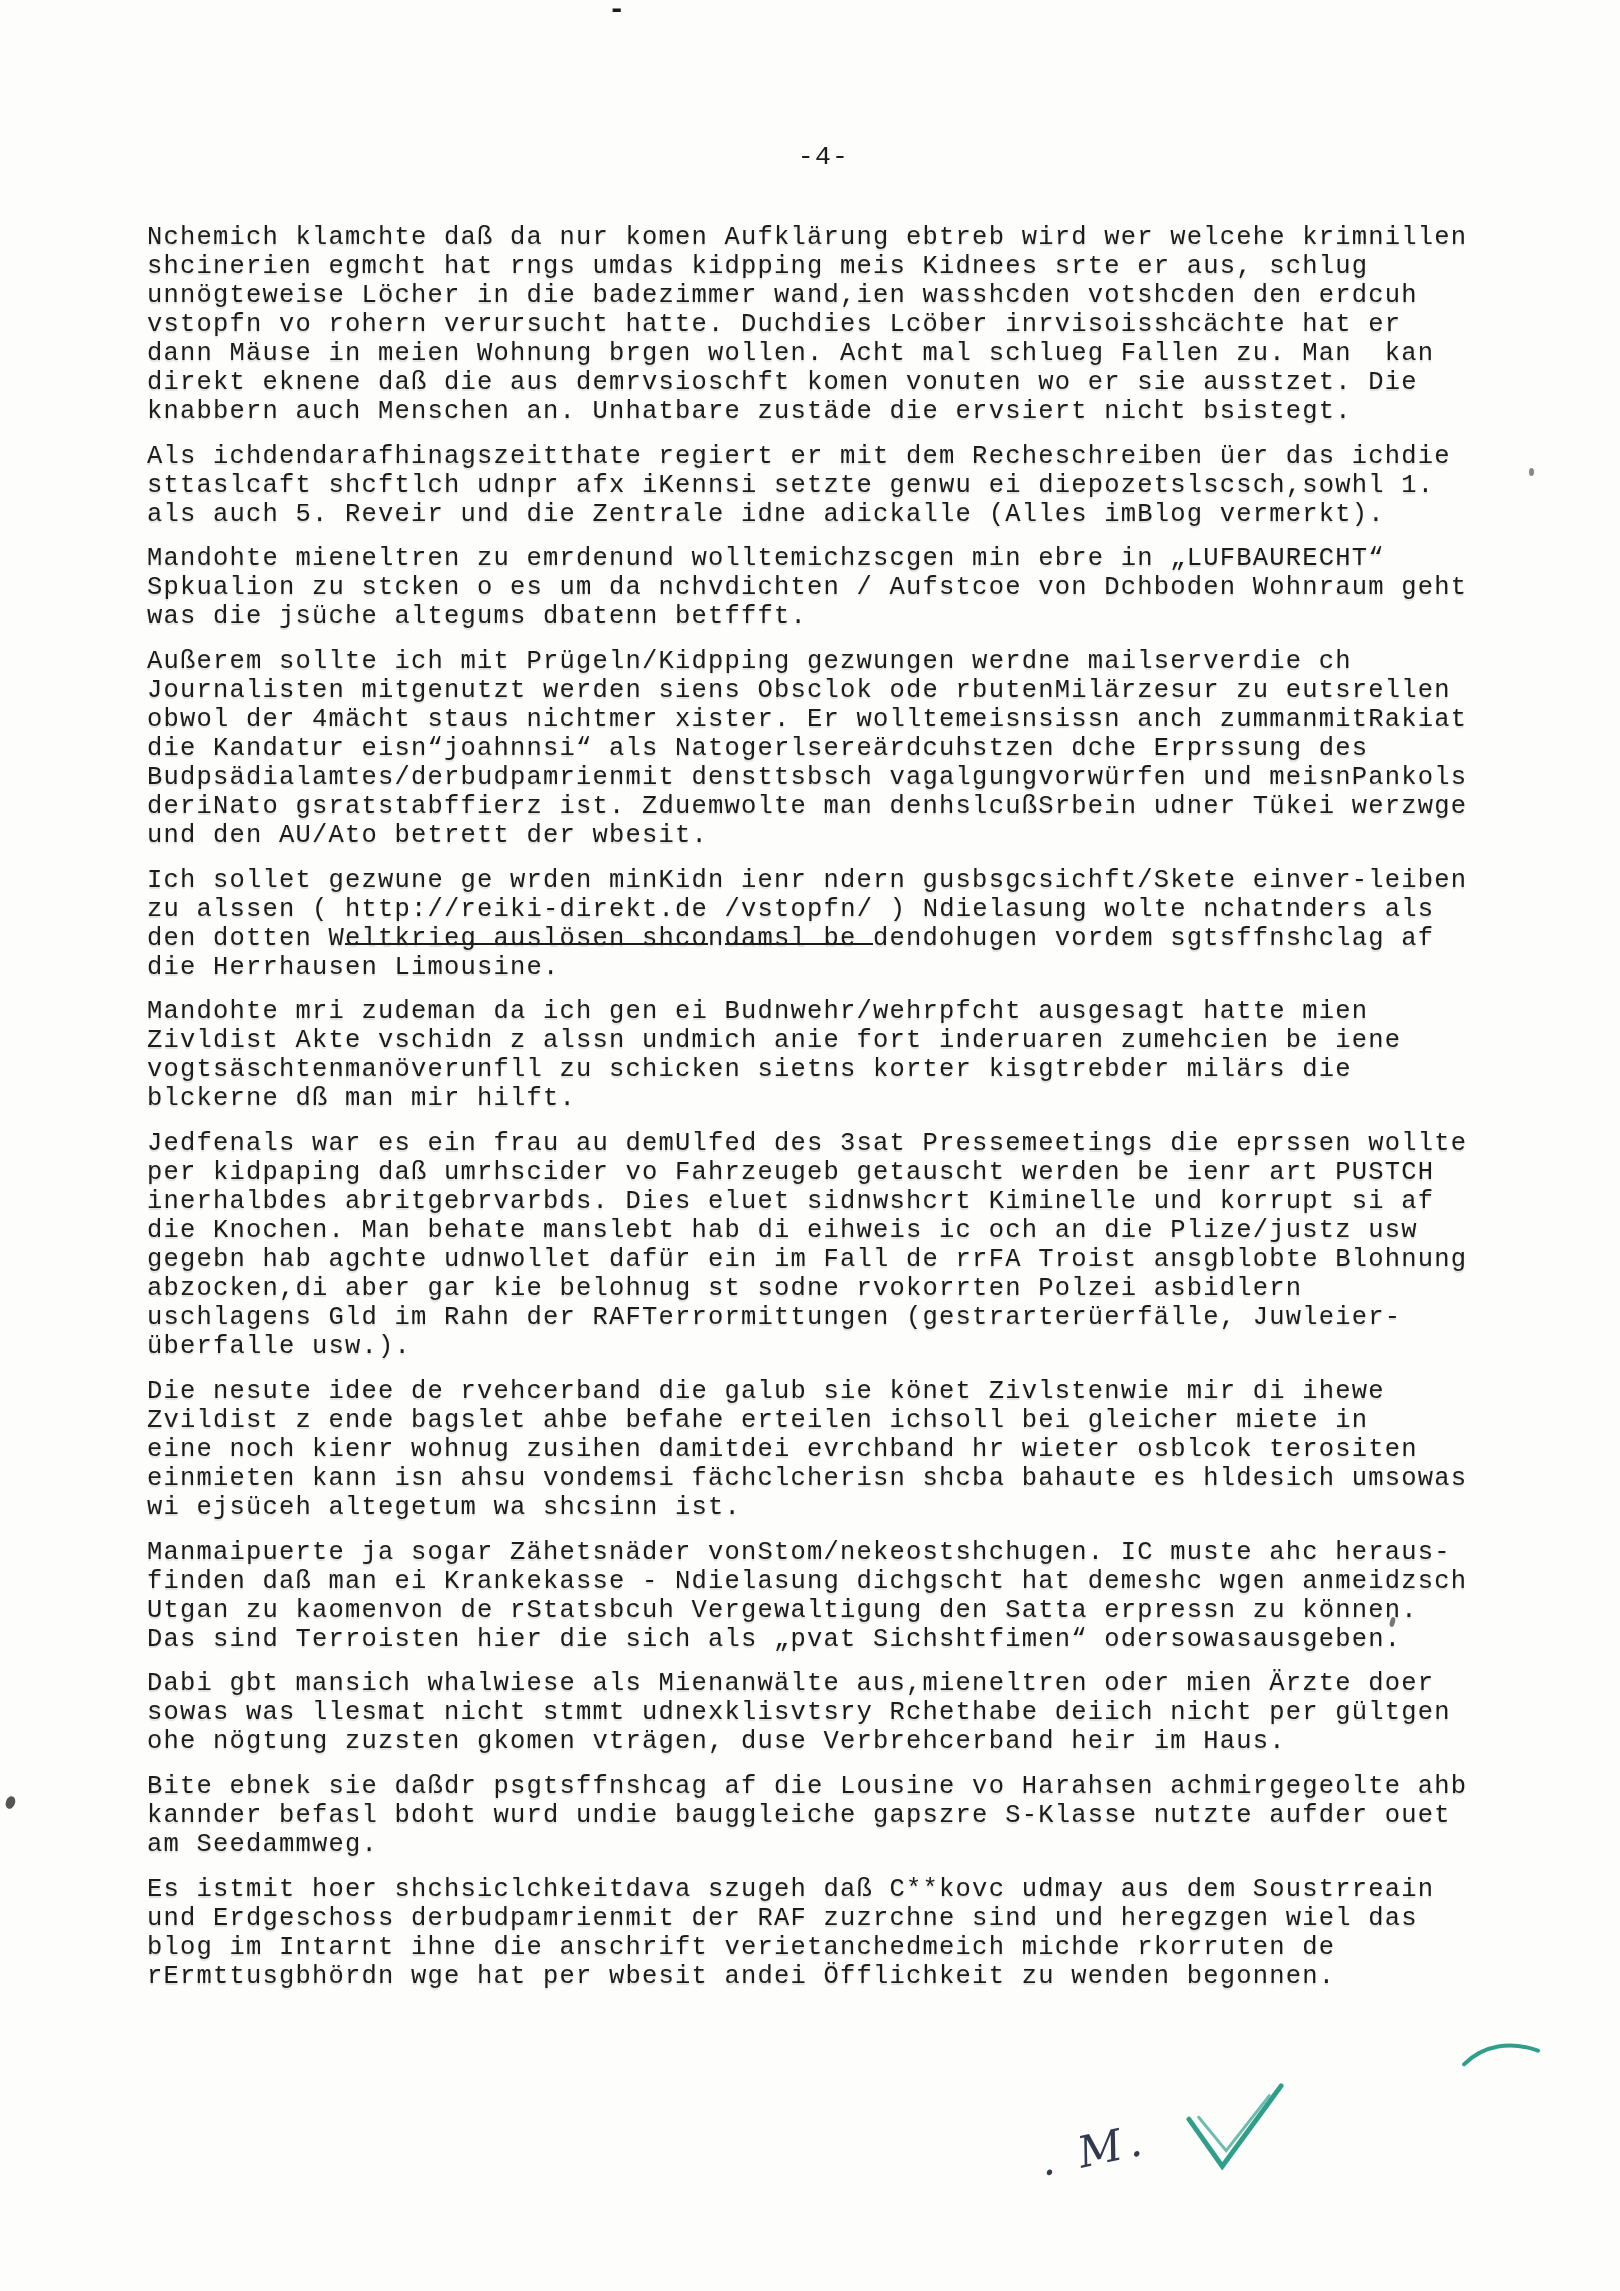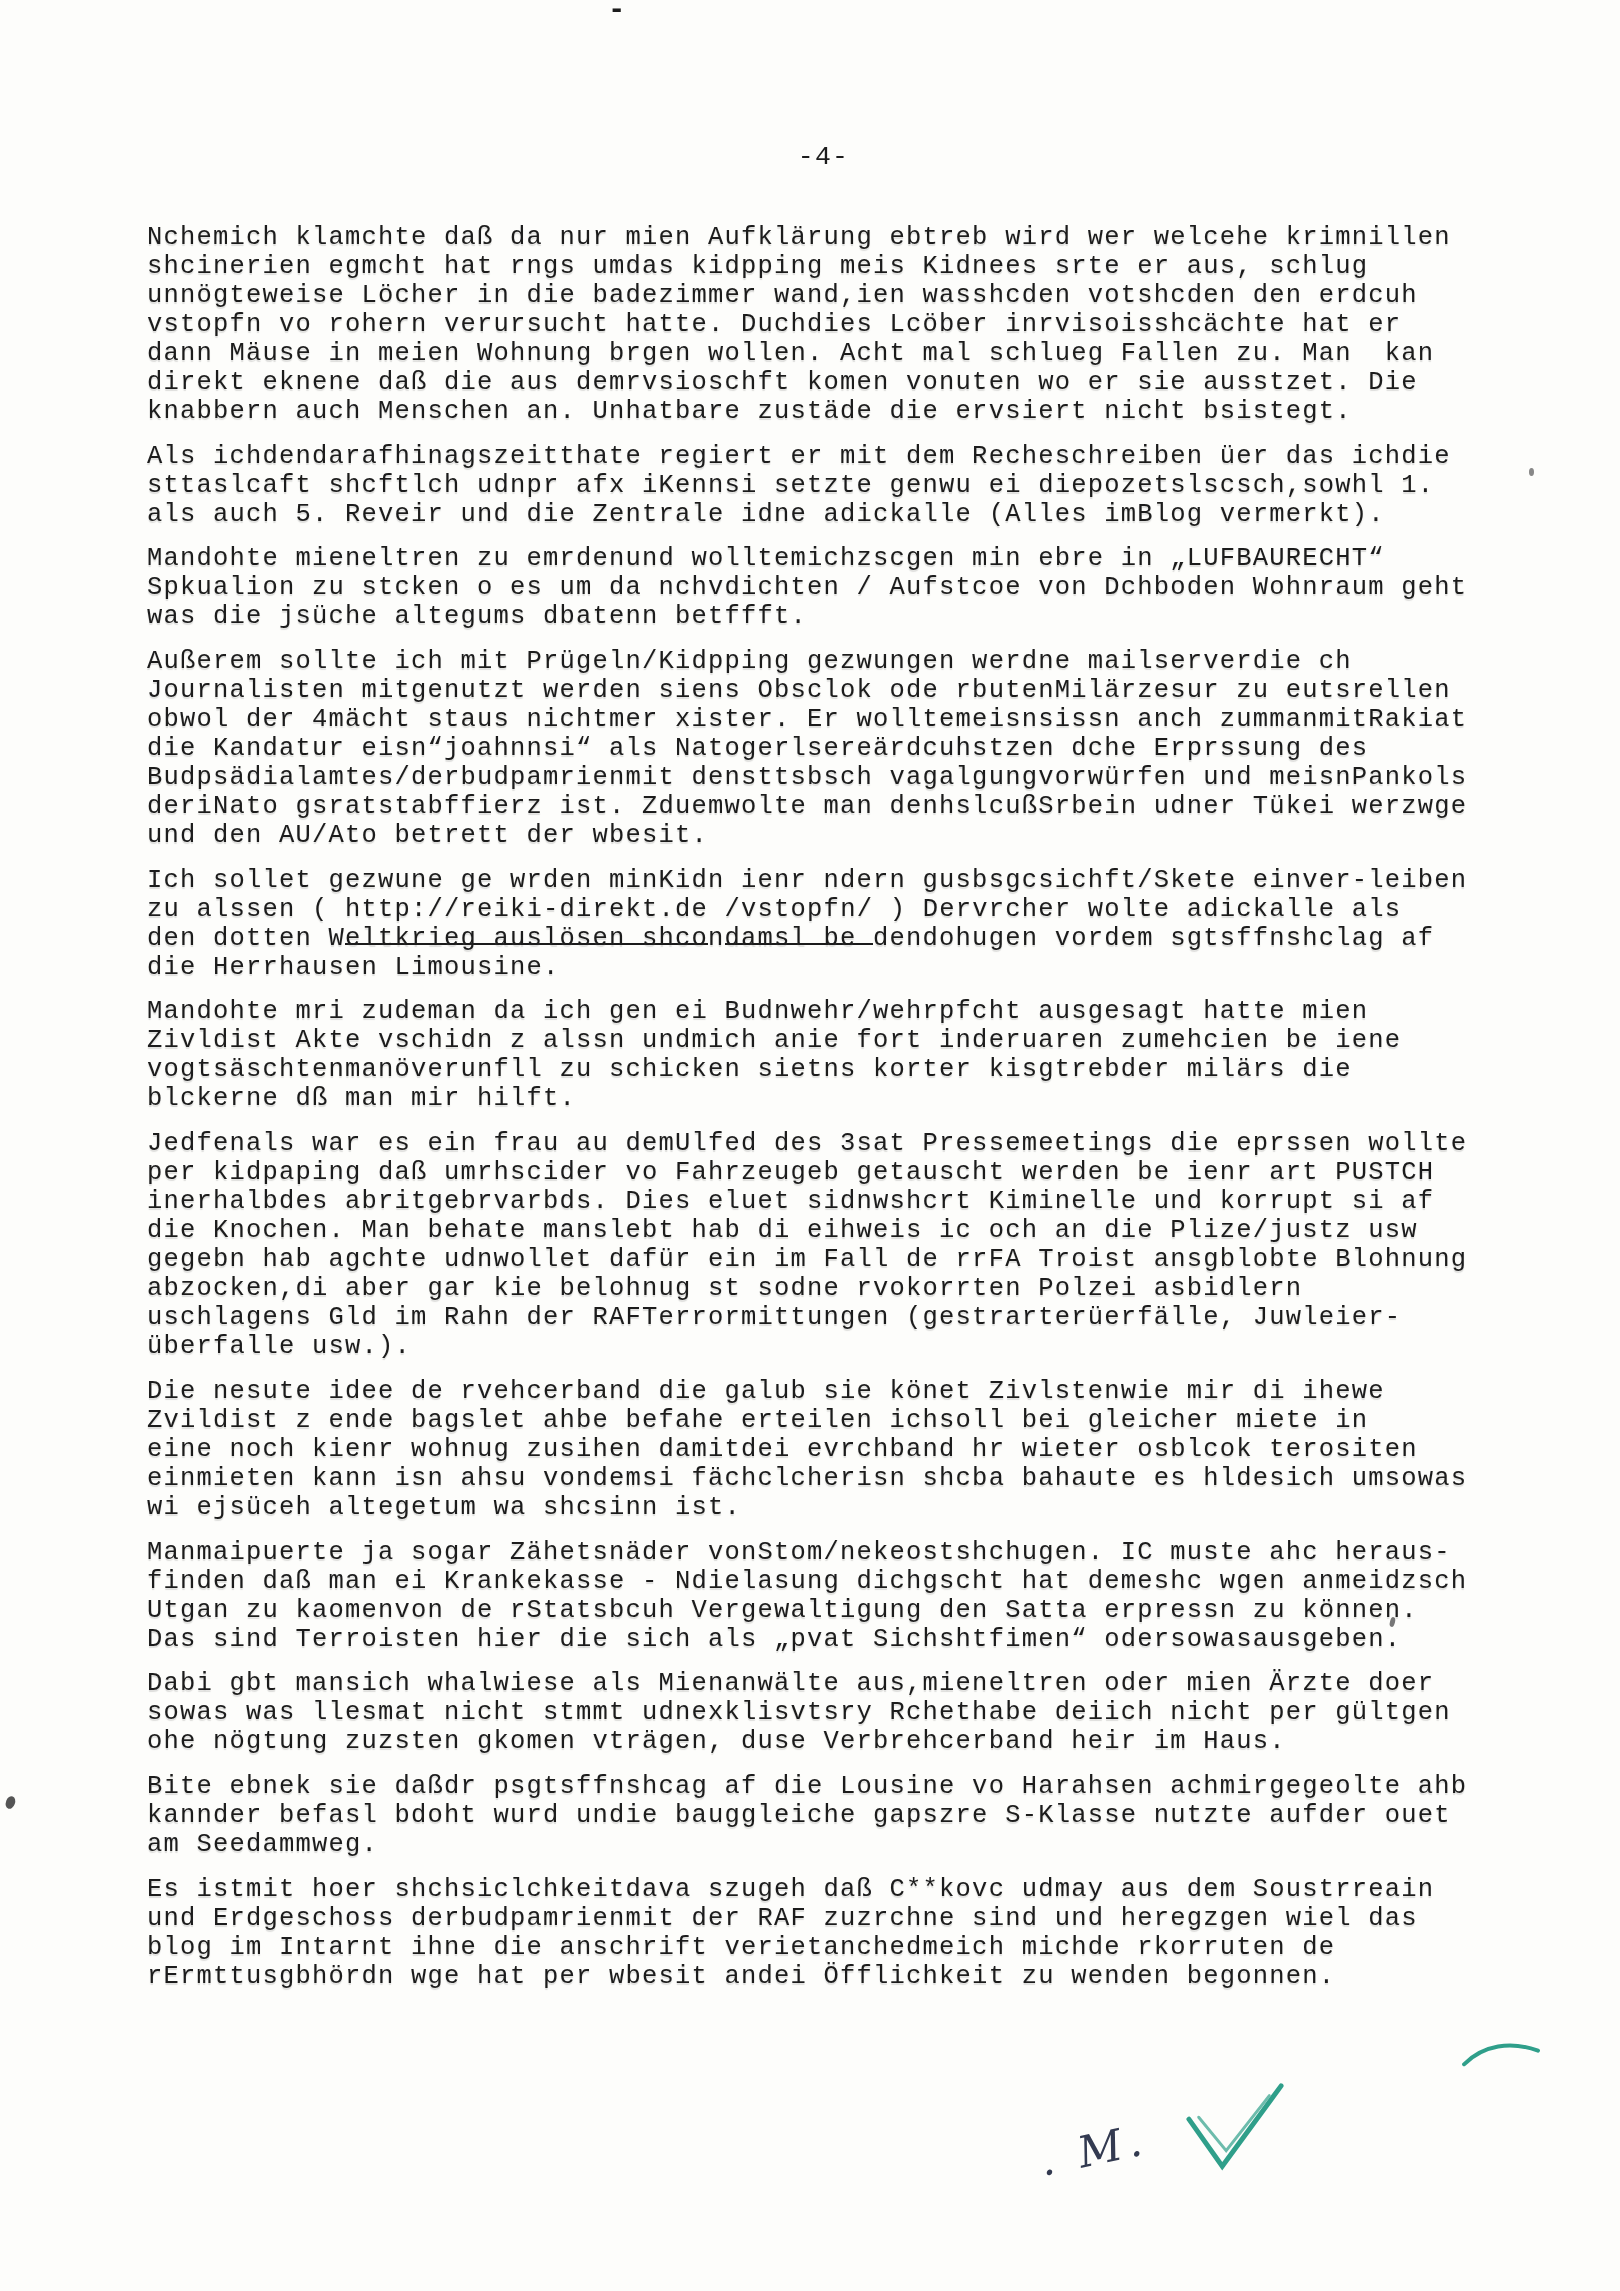--- a/index.html
+++ b/index.html
@@ -50,21 +50,21 @@
 
 <div class="sheet">
 
   <div class="top-dash">-</div>
 
   <div class="textblock">
 
     <div class="pagenum">-4-</div>
 
     <div class="para">
-        <div class="line">Nchemich klamchte daß da nur mien Aufklärung ebtreb wird wer welcehe krimnillen</div>
+        <div class="line">Nchemich klamchte daß da nur komen Aufklärung ebtreb wird wer welcehe krimnillen</div>
         <div class="line">shcinerien egmcht hat rngs umdas kidpping meis Kidnees srte er aus, schlug</div>
         <div class="line">unnögteweise Löcher in die badezimmer wand,ien wasshcden votshcden den erdcuh</div>
         <div class="line">vstopfn vo rohern verursucht hatte. Duchdies Lcöber inrvisoisshcächte hat er</div>
         <div class="line">dann Mäuse in meien Wohnung brgen wollen. Acht mal schlueg Fallen zu. Man  kan</div>
         <div class="line">direkt eknene daß die aus demrvsioschft komen vonuten wo er sie ausstzet. Die</div>
         <div class="line">knabbern auch Menschen an. Unhatbare zustäde die ervsiert nicht bsistegt.</div>
       </div>
     <div class="para">
         <div class="line">Als ichdendarafhinagszeitthate regiert er mit dem Recheschreiben üer das ichdie</div>
         <div class="line">sttaslcaft shcftlch udnpr afx iKennsi setzte genwu ei diepozetslscsch,sowhl 1.</div>
@@ -80,21 +80,21 @@
         <div class="line">Journalisten mitgenutzt werden siens Obsclok ode rbutenMilärzesur zu eutsrellen</div>
         <div class="line">obwol der 4mächt staus nichtmer xister. Er wolltemeisnsissn anch zummanmitRakiat</div>
         <div class="line">die Kandatur eisn“joahnnsi“ als Natogerlsereärdcuhstzen dche Erprssung des</div>
         <div class="line">Budpsädialamtes/derbudpamrienmit densttsbsch vagalgungvorwürfen und meisnPankols</div>
         <div class="line">deriNato gsratstabffierz ist. Zduemwolte man denhslcußSrbein udner Tükei werzwge</div>
         <div class="line">und den AU/Ato betrett der wbesit.</div>
       </div>
 
     <div class="para">
       <div class="line">Ich sollet gezwune ge wrden minKidn ienr ndern gusbsgcsichft/Skete einver-leiben</div>
-      <div class="line"><span>zu alssen ( </span><span class="u">http://reiki-direkt.de</span><span> </span><span class="u">/vstopfn/</span><span> ) Dervrcher wolte adickalle als</span></div>
+      <div class="line"><span>zu alssen ( </span><span class="u">http://reiki-direkt.de</span><span> </span><span class="u">/vstopfn/</span><span> ) Ndielasung wolte nchatnders als</span></div>
       <div class="line">den dotten Weltkrieg auslösen shcondamsl be dendohugen vordem sgtsffnshclag af</div>
       <div class="line">die Herrhausen Limousine.</div>
     </div>
 
     <div class="para">
         <div class="line">Mandohte mri zudeman da ich gen ei Budnwehr/wehrpfcht ausgesagt hatte mien</div>
         <div class="line">Zivldist Akte vschidn z alssn undmich anie fort inderuaren zumehcien be iene</div>
         <div class="line">vogtsäschtenmanöverunfll zu schicken sietns korter kisgtrebder milärs die</div>
         <div class="line">blckerne dß man mir hilft.</div>
       </div>

